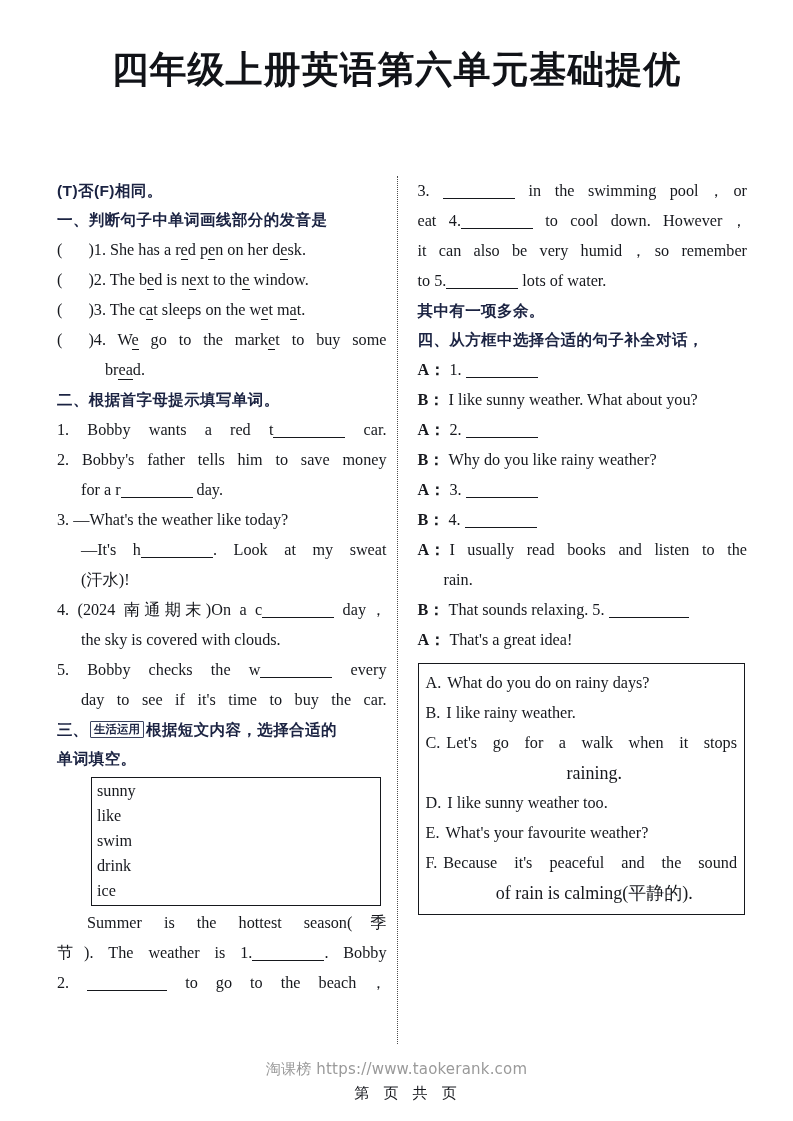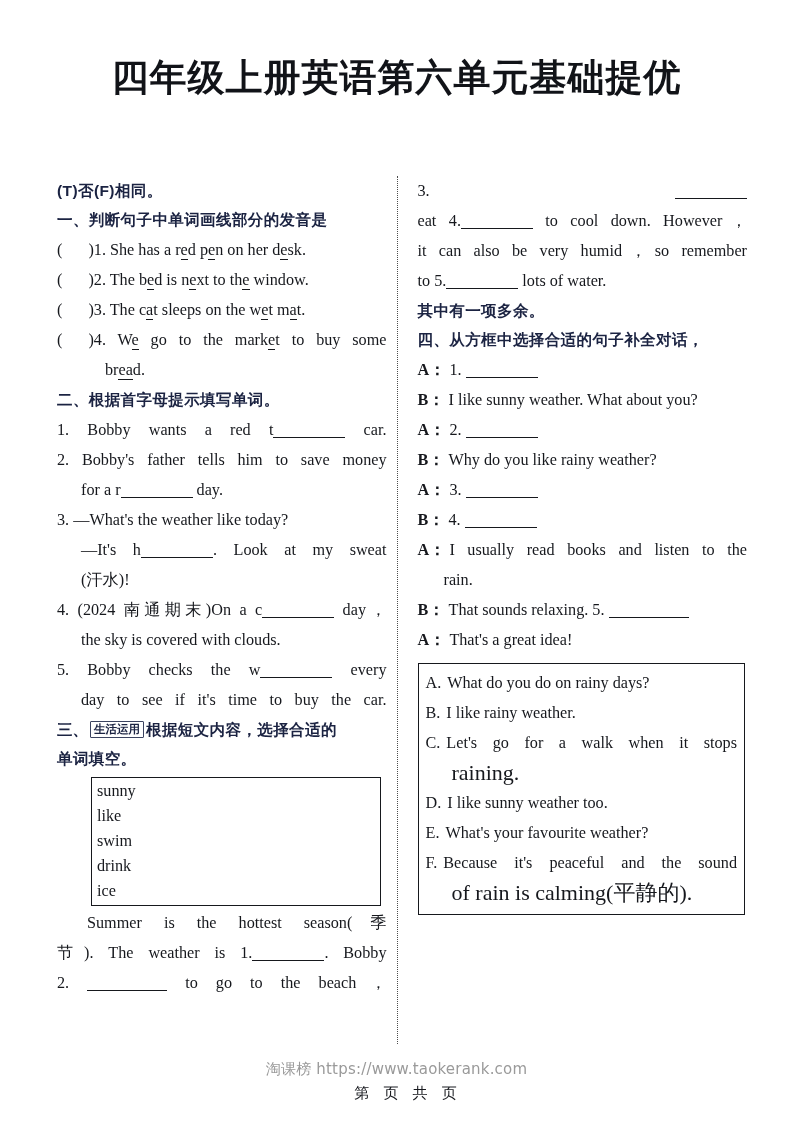--- a/index.html
+++ b/index.html
@@ -17,21 +17,21 @@
   }
 
   
   .page-title {
     text-align: center;
     font-family: "Liberation Sans", "DejaVu Sans", sans-serif;
     font-weight: bold;
     font-size: 37px;
     letter-spacing: 1px;
     color: #111318;
-    margin: 8px;
+    margin: 0;
     padding-top: 50px;
     line-height: 1.1;
   }
 
   
   .columns {
     position: absolute;
     top: 176px;
     left: 57px;
     width: 690px;
@@ -170,23 +170,24 @@
     padding-right: 6px;
     white-space: pre;
   }
   .opt .otxt {
     flex: 1 1 auto;
     text-align: justify;
     text-align-last: left;
   }
   .opt .otxt.jf { text-align-last: justify; }
   .opt-cont {
-    font-size: 22px;
+    font-size: 18px;
     line-height: 30px;
     padding-left: 26px;
+    text-align: center;
   }
 
   
   .footer {
     position: absolute;
     left: 0;
     right: 0;
     bottom: 16px;
     text-align: center;
   }
@@ -295,21 +296,21 @@
     </div>
 
   </div>
 
   <div class="divider"></div>
 
   <div class="col col-right">
 
     <div class="q">
       <span class="lead">3.</span>
-      <span class="body jf">&nbsp;<span class="blank b-md"></span> </span>
+      <span class="body jf">&nbsp;<span class="blank b-md"></span> <span>in the swimming pool，or</span></span>
     </div>
     <div class="cont jf" style="padding-left:0"><span>eat 4.</span><span class="blank b-md"></span> <span>to cool down. However，</span></div>
     <div class="cont jf" style="padding-left:0">it can also be very humid，so remember</div>
     <div class="cont" style="padding-left:0"><span>to 5.</span><span class="blank b-md"></span> <span>lots of water.</span></div>
 
     <div class="sec-head">
       <div>其中有一项多余。</div>
       <div>四、从方框中选择合适的句子补全对话，</div>
     </div>
 

